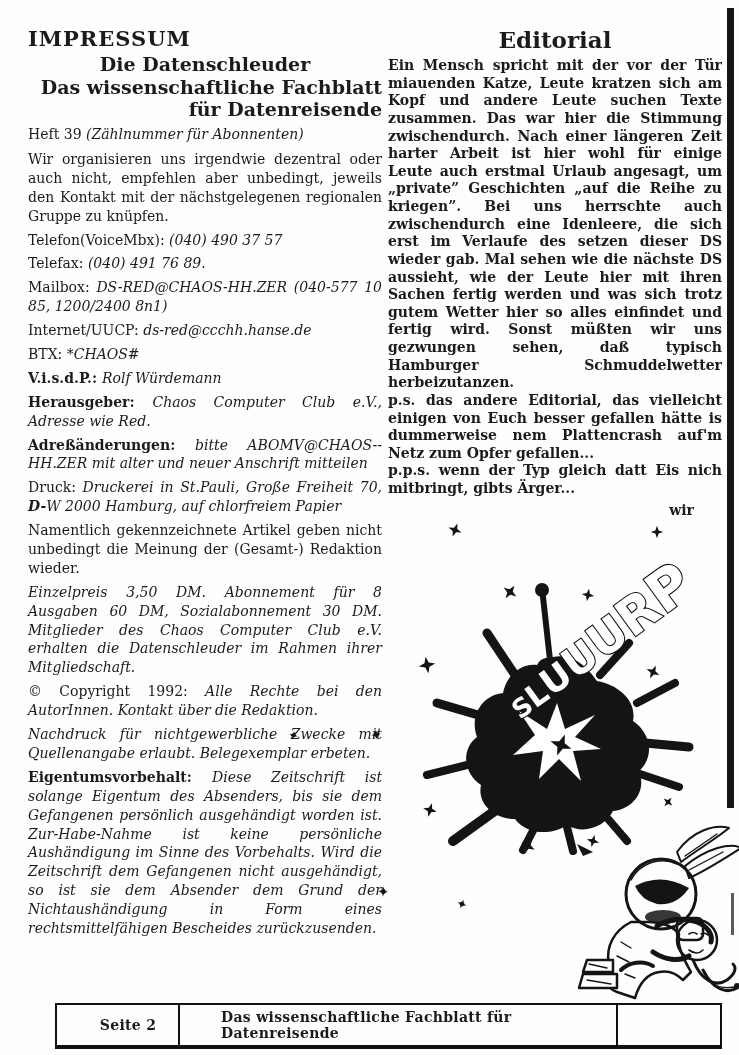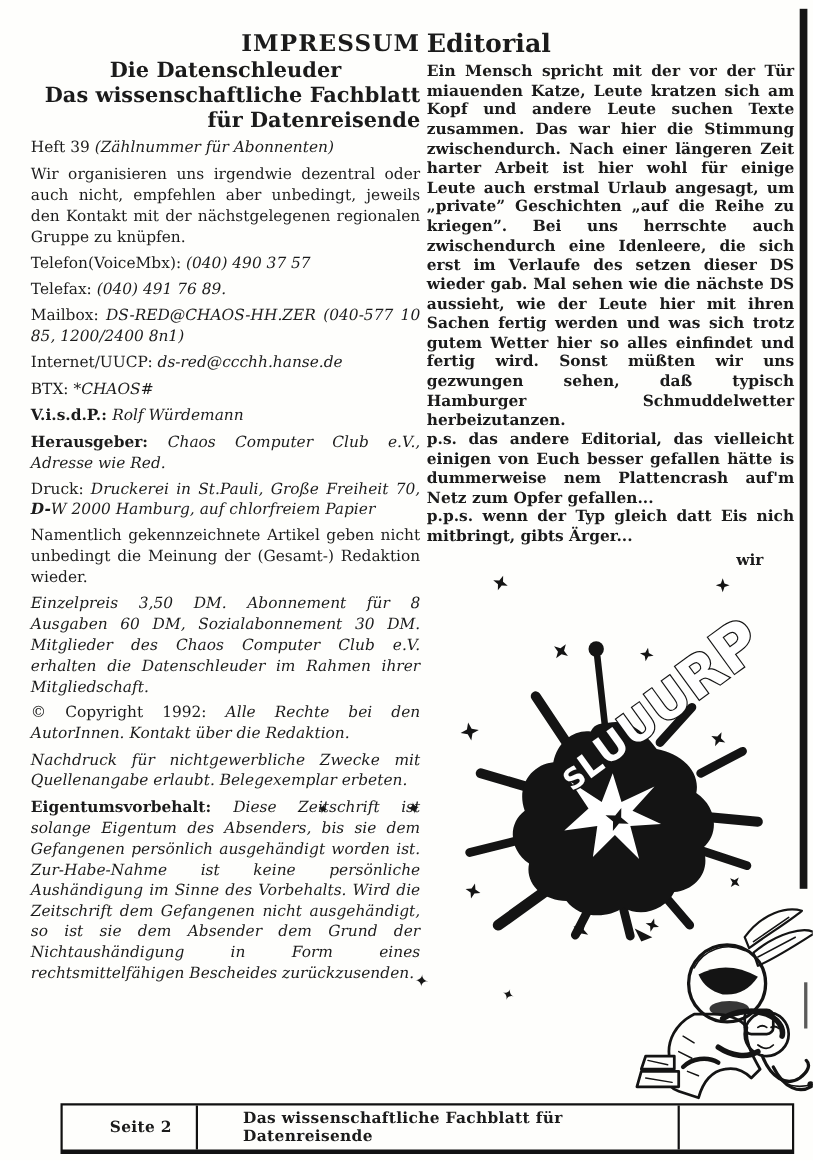--- a/index.html
+++ b/index.html
@@ -3,32 +3,32 @@
 <meta charset="utf-8">
 <style>
   html,body{margin:0;padding:0;background:#ffffff;}
   .page{
     position:relative; width:739px; height:1055px;
     background:#fefefc; overflow:hidden;
     font-family:"DejaVu Serif", serif; color:#1b1b1b;
   }
   
   .col-left{position:absolute; left:28px; top:26px; width:354px;}
-  .imp-title{font-size:21px; font-weight:bold; text-align:right; margin:0 0 2px 0; letter-spacing:1px;}
+  .imp-title{font-size:21px; font-weight:bold; text-align:left; margin:0 0 2px 0; letter-spacing:1px;}
   .imp-sub{font-size:19px; font-weight:bold; text-align:center; margin:1px 0;}
   .imp-sub.tight{margin:0;text-align:right;}
   .issue-line{font-size:14px; text-align:left; margin:6px 0 8px 0;}
   .imp-body p.imp-p{font-size:14px; line-height:1.35; text-align:justify; margin:0 0 5px 0;}
   .seg-r{font-style:normal;}
   .seg-b{font-weight:bold;}
   .seg-i{font-style:italic;}
   .seg-bi{font-style:italic; font-weight:bold;}
   
   .col-right{position:absolute; left:388px; top:26px; width:334px;}
-  .ed-title{font-size:23px; font-weight:bold; margin:0 0 4px 0;}
+  .ed-title{font-size:23px; font-weight:bold; text-align:center; margin:0 0 4px 0;}
   .ed-body p.ed-p{font-size:14px; line-height:1.26; font-weight:bold; text-align:justify; margin:0;}
   .signature{font-size:14px; font-weight:bold; text-align:right; margin:4px 28px 0 0;}
   
   .sparkle{position:absolute; color:#161616; pointer-events:none;}
   .edge-line{position:absolute; background:#151515;}
   svg{overflow:visible;}
   .splash-svg{position:absolute; left:415px; top:505px;}
   .cartoon-svg{position:absolute; left:565px; top:822px;}
   .sketch{stroke:#141414; fill:none; stroke-linecap:round; stroke-linejoin:round;}
   
@@ -56,20 +56,21 @@
     <p class="issue-line"><span class="seg-r">Heft 39 </span><span class="seg-i">(Zählnummer für Abonnenten)</span></p>
     <div class="imp-body">
         <p class="imp-p"><span class="seg-r">Wir organisieren uns irgendwie dezentral oder auch nicht, empfehlen aber unbedingt, jeweils den Kontakt mit der nächstgelegenen regionalen Gruppe zu knüpfen.</span></p>
         <p class="imp-p"><span class="seg-r">Telefon(VoiceMbx): </span><span class="seg-i">(040) 490 37 57</span></p>
         <p class="imp-p"><span class="seg-r">Telefax: </span><span class="seg-i">(040) 491 76 89.</span></p>
         <p class="imp-p"><span class="seg-r">Mailbox: </span><span class="seg-i">DS-RED@CHAOS-HH.ZER (040-577 10 85, 1200/2400 8n1)</span></p>
         <p class="imp-p"><span class="seg-r">Internet/UUCP: </span><span class="seg-i">ds-red@ccchh.hanse.de</span></p>
         <p class="imp-p"><span class="seg-r">BTX: </span><span class="seg-i">*CHAOS#</span></p>
         <p class="imp-p"><span class="seg-b">V.i.s.d.P.: </span><span class="seg-i">Rolf Würdemann</span></p>
         <p class="imp-p"><span class="seg-b">Herausgeber: </span><span class="seg-i">Chaos Computer Club e.V., Adresse wie Red.</span></p>
+        <p class="imp-p"><span class="seg-b">Adreßänderungen: </span><span class="seg-i">bitte ABOMV@CHAOS--HH.ZER mit alter und neuer Anschrift mitteilen</span></p>
         <p class="imp-p"><span class="seg-r">Druck: </span><span class="seg-i">Druckerei in St.Pauli, Große Freiheit 70, </span><span class="seg-bi">D-</span><span class="seg-i">W 2000 Hamburg, auf chlorfreiem Papier</span></p>
         <p class="imp-p"><span class="seg-r">Namentlich gekennzeichnete Artikel geben nicht unbedingt die Meinung der (Gesamt-) Redaktion wieder.</span></p>
         <p class="imp-p"><span class="seg-i">Einzelpreis 3,50 DM. Abonnement für 8 Ausgaben 60 DM, Sozialabonnement 30 DM. Mitglieder des Chaos Computer Club e.V. erhalten die Datenschleuder im Rahmen ihrer Mitgliedschaft.</span></p>
         <p class="imp-p"><span class="seg-r">© Copyright 1992: </span><span class="seg-i">Alle Rechte bei den AutorInnen. Kontakt über die Redaktion.</span></p>
         <p class="imp-p"><span class="seg-i">Nachdruck für nichtgewerbliche Zwecke mit Quellenangabe erlaubt. Belegexemplar erbeten.</span></p>
         <p class="imp-p"><span class="seg-b">Eigentumsvorbehalt: </span><span class="seg-i">Diese Zeitschrift ist solange Eigentum des Absenders, bis sie dem Gefangenen persönlich ausgehändigt worden ist. Zur-Habe-Nahme ist keine persönliche Aushändigung im Sinne des Vorbehalts. Wird die Zeitschrift dem Gefangenen nicht ausgehändigt, so ist sie dem Absender dem Grund der Nichtaushändigung in Form eines rechtsmittelfähigen Bescheides zurückzusenden.</span></p>
       </div>
   </section>
 
   <section class="col-right">

